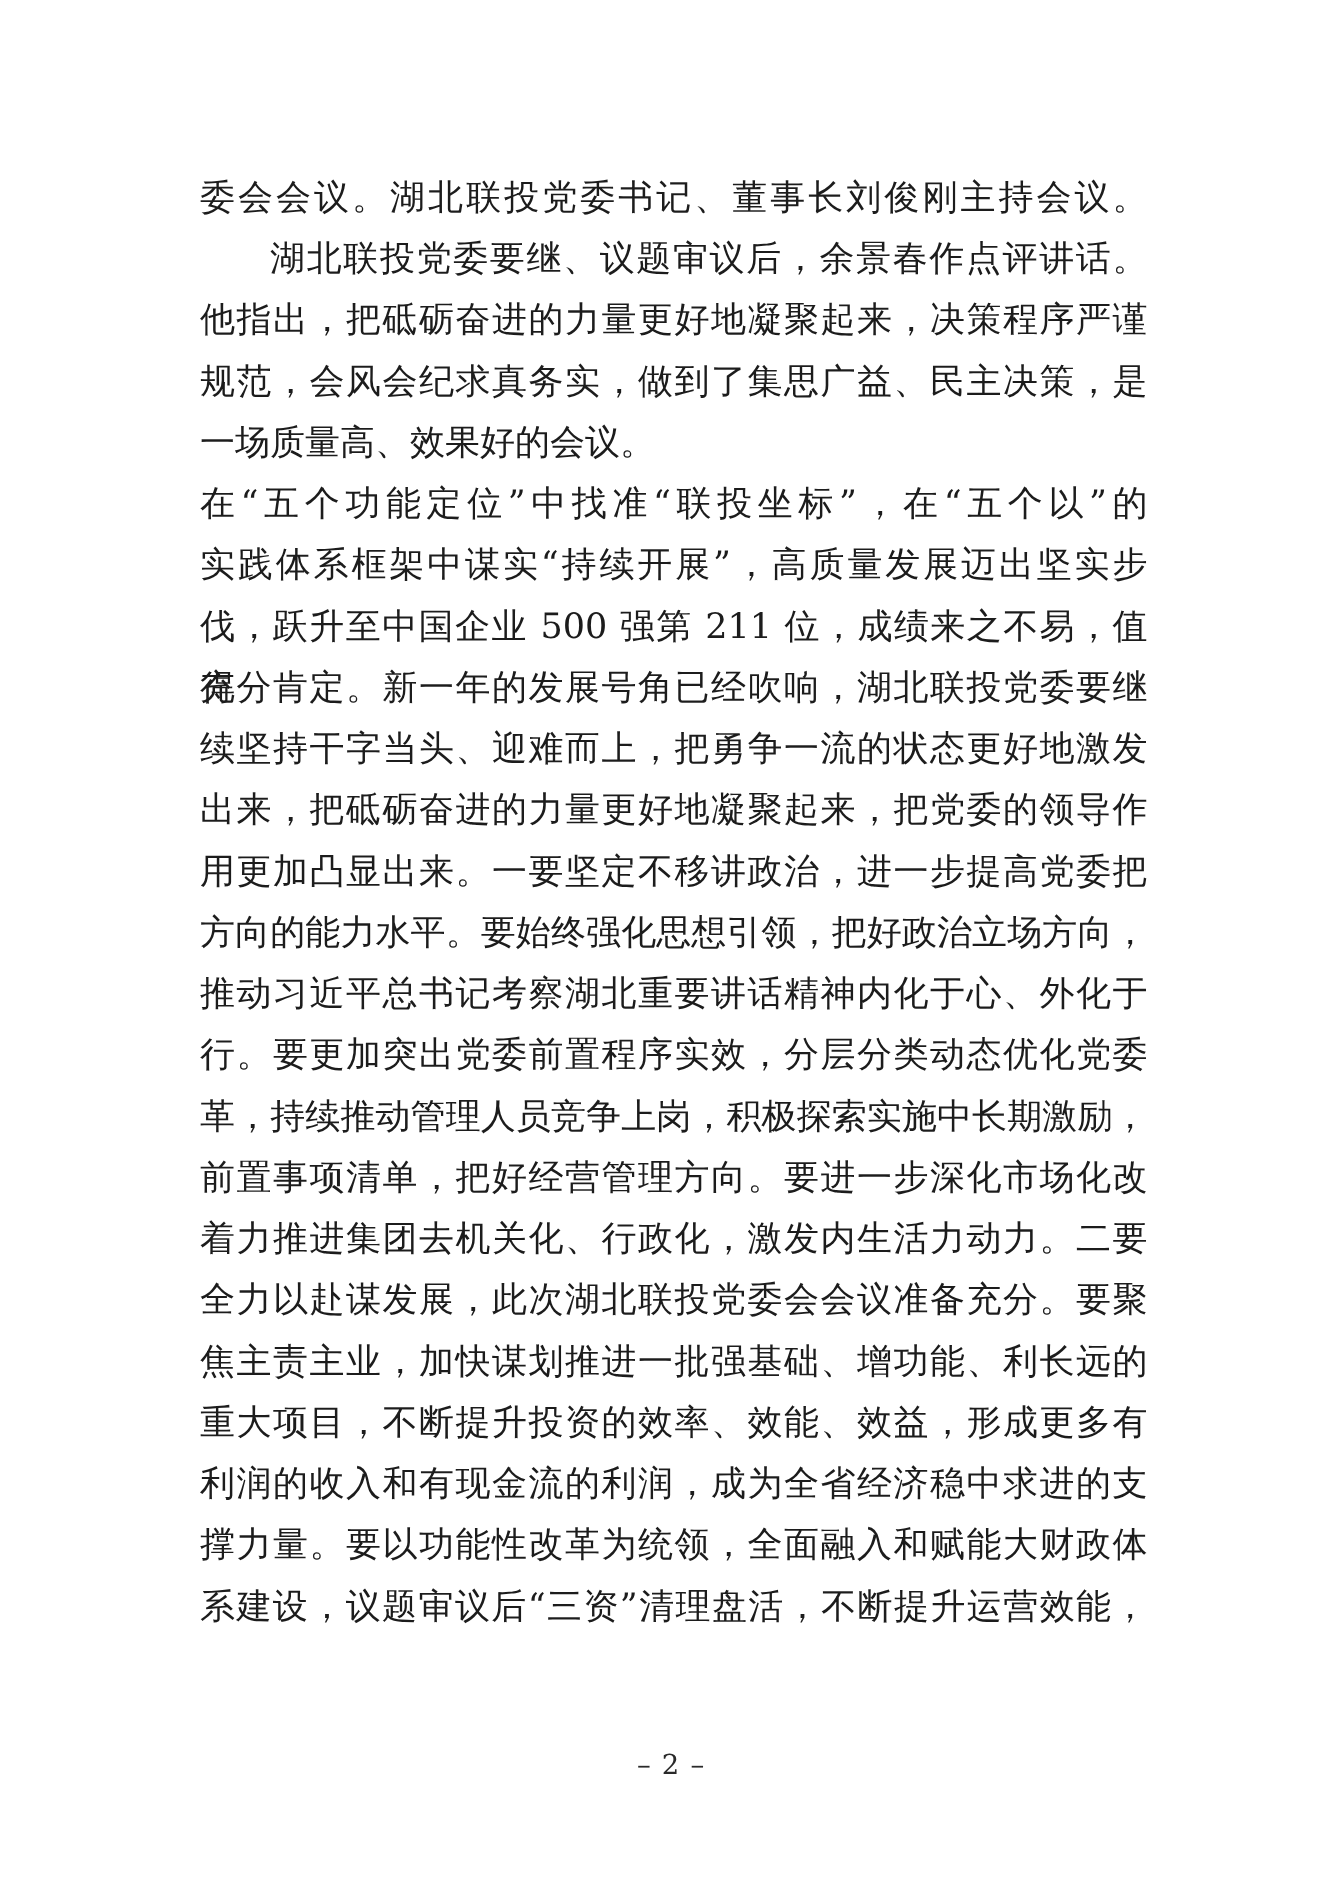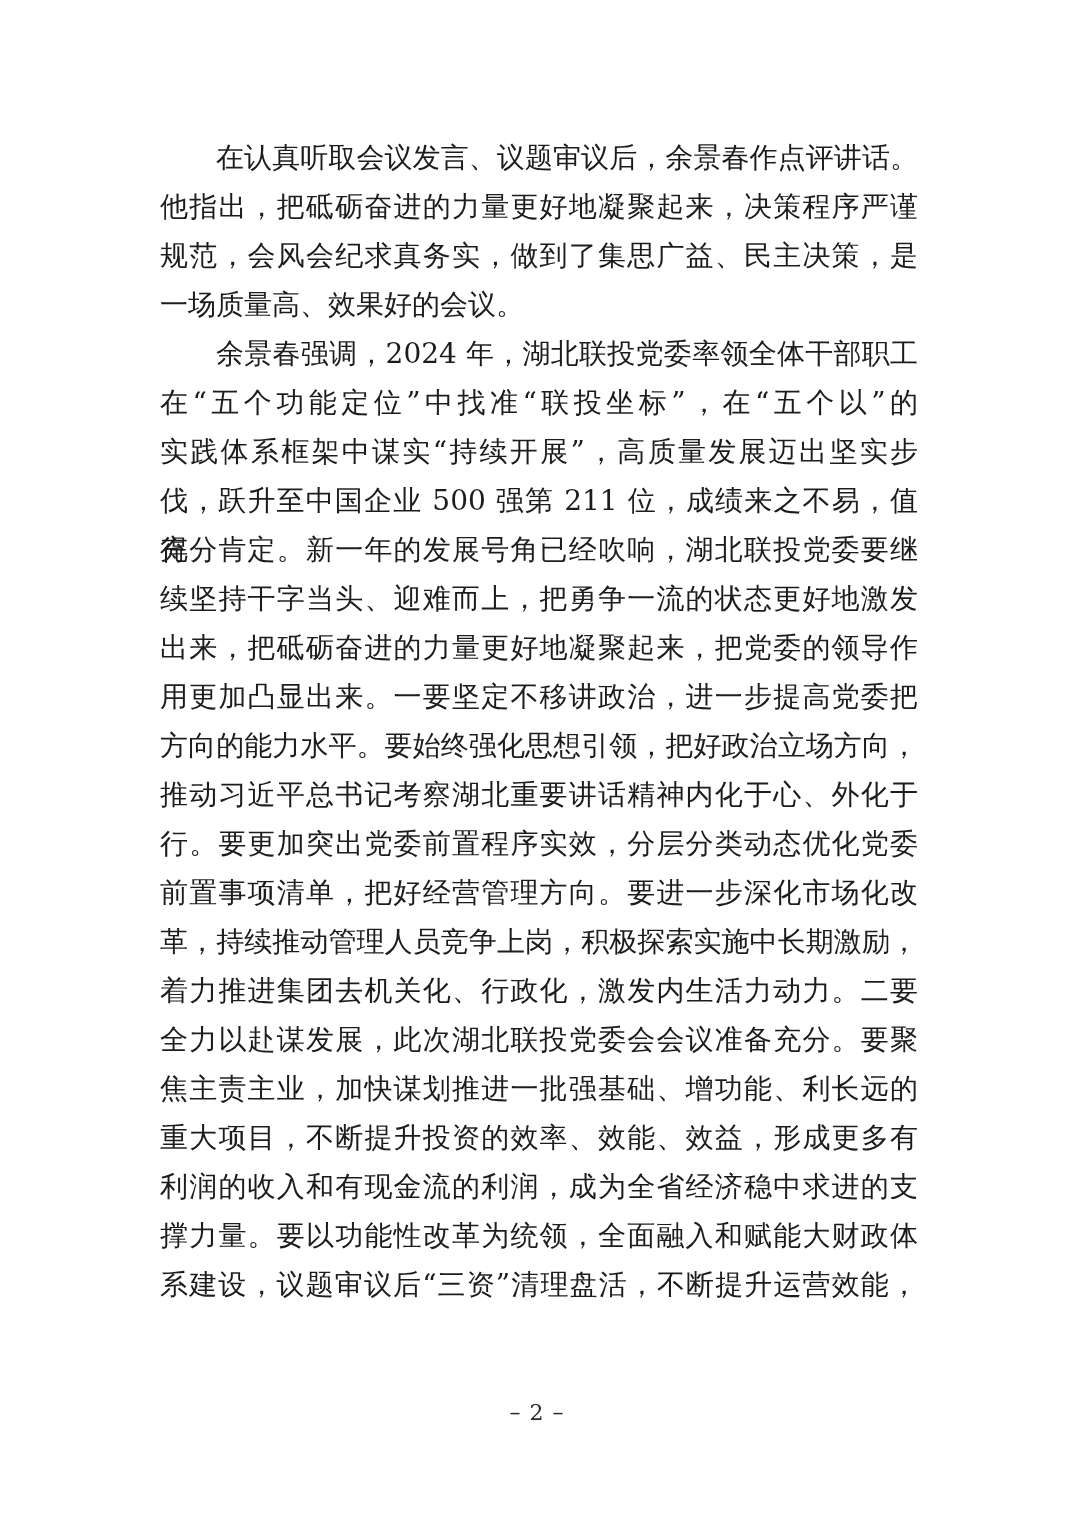--- a/index.html
+++ b/index.html
@@ -47,37 +47,37 @@
     color: #2a2a2a;
   }
 </style>
 </head>
 <body>
 
 <div class="page">
 
   <div class="doc-body">
 
-      <div class="line indent fill">在认真听取会议发言、议题审议后，余景春作点评讲话。</div>
+  <div class="line fill">委会会议。湖北联投党委书记、董事长刘俊刚主持会议。</div>
+      <div class="line indent fill">湖北联投党委要继、议题审议后，余景春作点评讲话。</div>
       <div class="line fill">他指出，把砥砺奋进的力量更好地凝聚起来，决策程序严谨</div>
       <div class="line fill">规范，会风会纪求真务实，做到了集思广益、民主决策，是</div>
       <div class="line">一场质量高、效果好的会议。</div>
-      <div class="line indent fill">余景春强调，2024 年，湖北联投党委率领全体干部职工</div>
       <div class="line fill">在“五个功能定位”中找准“联投坐标”，在“五个以”的</div>
       <div class="line fill">实践体系框架中谋实“持续开展”，高质量发展迈出坚实步</div>
       <div class="line fill">伐，跃升至中国企业 500 强第 211 位，成绩来之不易，值得</div>
       <div class="line fill">充分肯定。新一年的发展号角已经吹响，湖北联投党委要继</div>
       <div class="line fill">续坚持干字当头、迎难而上，把勇争一流的状态更好地激发</div>
       <div class="line fill">出来，把砥砺奋进的力量更好地凝聚起来，把党委的领导作</div>
       <div class="line fill">用更加凸显出来。一要坚定不移讲政治，进一步提高党委把</div>
       <div class="line fill">方向的能力水平。要始终强化思想引领，把好政治立场方向，</div>
       <div class="line fill">推动习近平总书记考察湖北重要讲话精神内化于心、外化于</div>
       <div class="line fill">行。要更加突出党委前置程序实效，分层分类动态优化党委</div>
+      <div class="line fill">革，持续推动管理人员竞争上岗，积极探索实施中长期激励，</div>
       <div class="line fill">前置事项清单，把好经营管理方向。要进一步深化市场化改</div>
-      <div class="line fill">革，持续推动管理人员竞争上岗，积极探索实施中长期激励，</div>
       <div class="line fill">着力推进集团去机关化、行政化，激发内生活力动力。二要</div>
       <div class="line fill">全力以赴谋发展，此次湖北联投党委会会议准备充分。要聚</div>
       <div class="line fill">焦主责主业，加快谋划推进一批强基础、增功能、利长远的</div>
       <div class="line fill">重大项目，不断提升投资的效率、效能、效益，形成更多有</div>
       <div class="line fill">利润的收入和有现金流的利润，成为全省经济稳中求进的支</div>
       <div class="line fill">撑力量。要以功能性改革为统领，全面融入和赋能大财政体</div>
       <div class="line fill">系建设，议题审议后“三资”清理盘活，不断提升运营效能，</div>
     </div>
 
   <div class="footer">– 2 –</div>

